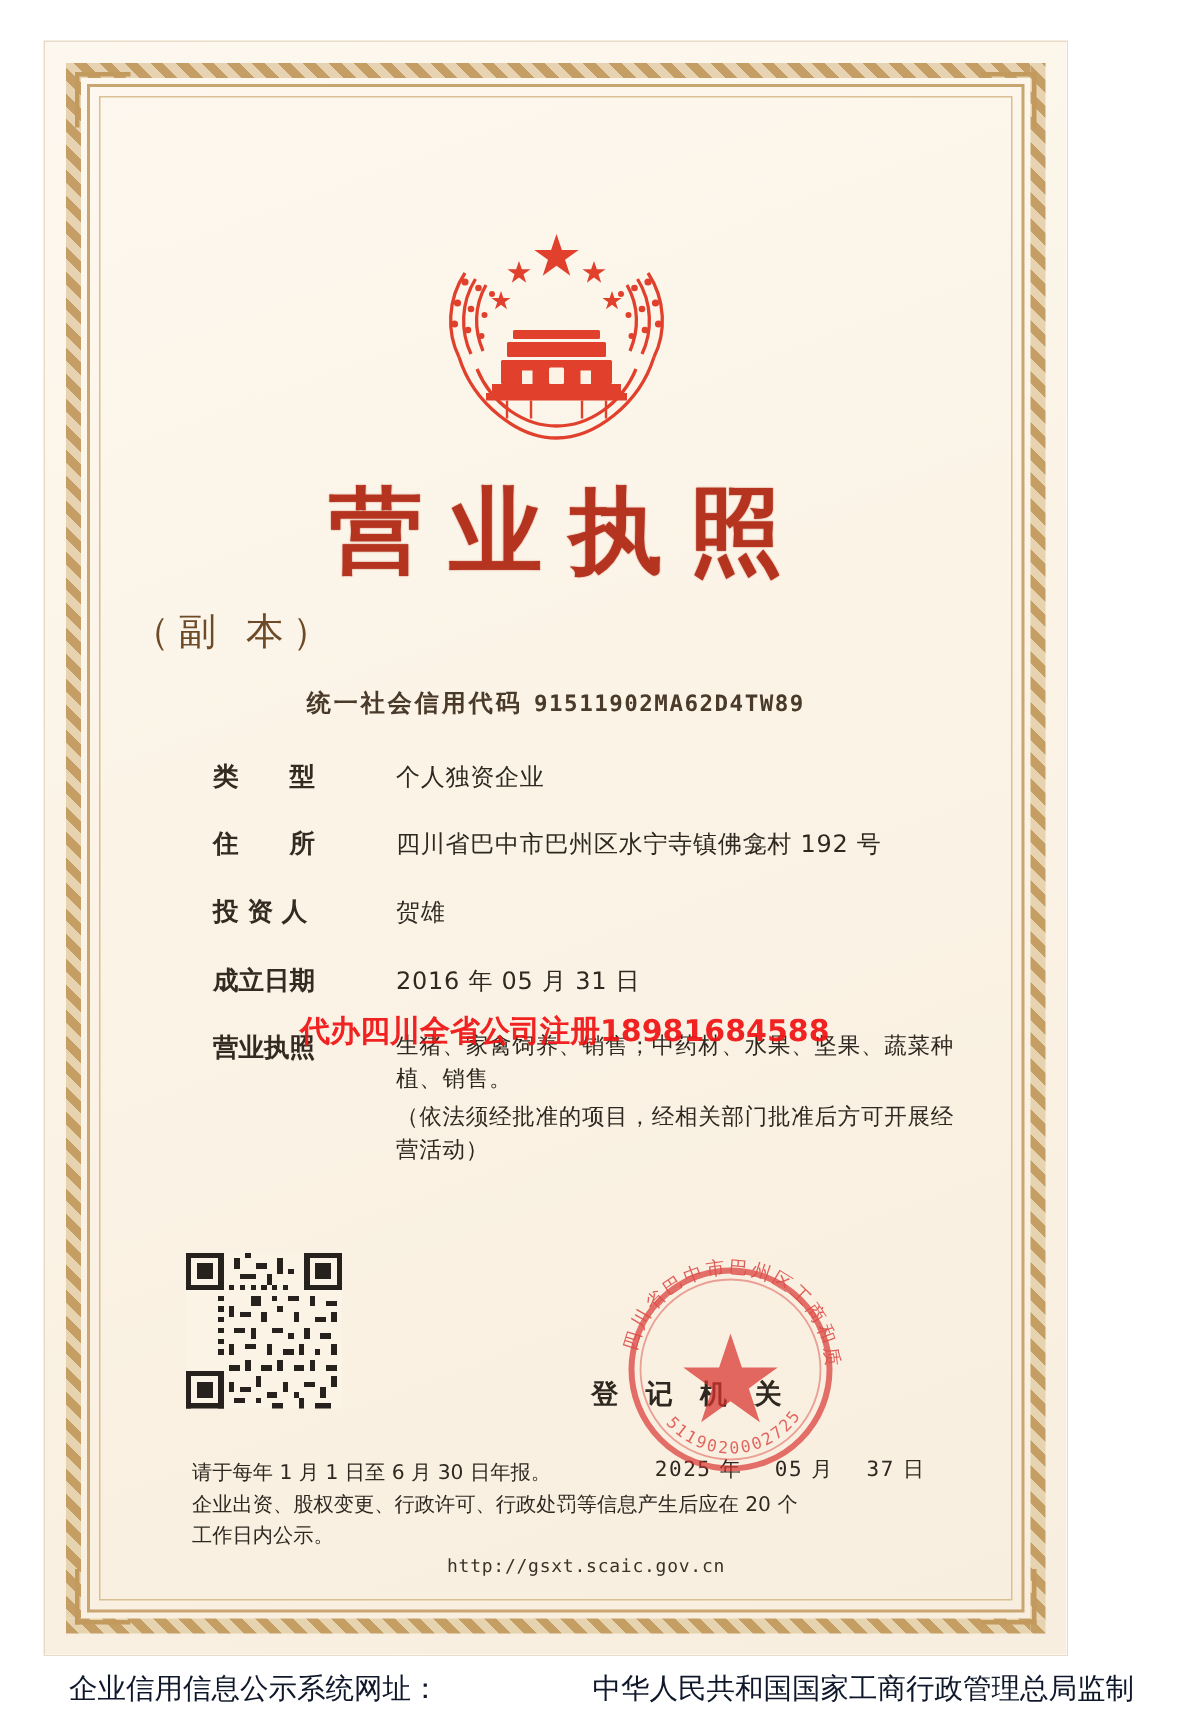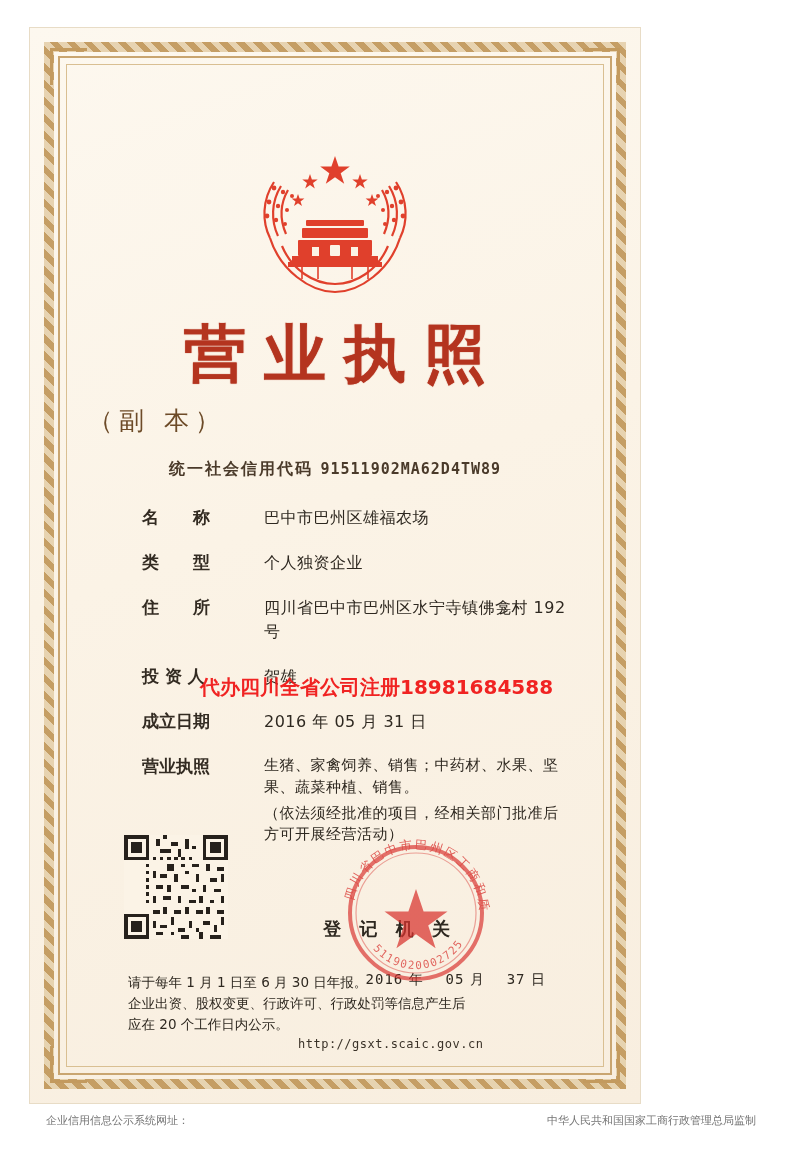--- a/index.html
+++ b/index.html
@@ -7,21 +7,21 @@
     width:800px;height:1157px;
     background:#ffffff;
     font-family:"DejaVu Sans","Liberation Sans",sans-serif;
     overflow:hidden;
     position:relative;
   }
   
   .page{
     position:absolute;
     left:30px;top:28px;
-    width:610px;height:1075px;
+    width:681px;height:1075px;
     background:linear-gradient(160deg,#fdf8ef 0%, #fbf3e6 45%, #f8eedf 100%);
     box-shadow:0 0 0 1px #e8dcc6;
   }
   
   .border-outer{
     position:absolute;left:14px;top:14px;right:14px;bottom:14px;
     border:10px solid #c2a16a;
     border-image: repeating-linear-gradient(45deg,#c39a5e 0 6px,#e6d2ae 6px 12px) 10;
     opacity:.95;
   }
@@ -115,21 +115,21 @@
     font-size:13.5px;color:#2e2820;line-height:1.55;margin-top:44px;
   }
   .url{
     position:absolute;left:216px;bottom:6px;
     font-family:"DejaVu Sans Mono","Liberation Mono",monospace;
     font-size:12px;color:#3a3228;letter-spacing:.5px;
   }
   
   .footer{
     position:absolute;left:0;right:0;bottom:22px;height:22px;
-    font-size:11px;color:#737373;
+    font-size:19px;color:#0f172a;
   }
   .footer .left{position:absolute;left:46px;top:0;}
   .footer .right{position:absolute;right:44px;top:0;}
 </style>
 </head>
 <body>
 
 <div class="page">
 
   <div class="border-outer"></div>
@@ -206,24 +206,20 @@
     <div class="title">营业执照</div>
     <div class="subtitle">（副 本）</div>
 
     <div class="credit-code">
       <span>统一社会信用代码</span>
       <span class="num">91511902MA62D4TW89</span>
     </div>
 
     <div class="fields">
 
-      <div class="row">
-        <div class="label">名　　称</div>
-        <div class="value">巴中市巴州区雄福农场</div>
-      </div>
 
       <div class="row">
         <div class="label">类　　型</div>
         <div class="value">个人独资企业</div>
       </div>
 
       <div class="row">
         <div class="label">住　　所</div>
         <div class="value">四川省巴中市巴州区水宁寺镇佛龛村 192 号</div>
       </div>
@@ -339,21 +335,21 @@
           <rect x="16" y="28" width="2" height="1"></rect>
             <rect x="21" y="27" width="1" height="2"></rect>
           <rect x="24" y="28" width="3" height="1"></rect>
         </g>
       </svg>
     </div>
 
     <div class="authority">登 记 机 关</div>
 
     <div class="date-line">
-      <span class="n">2016</span>
+      <span class="n">2025</span>
       <b>年</b>
       &nbsp;&nbsp;
       <span class="n">05</span>
       <b>月</b>
       &nbsp;&nbsp;
       <span class="n">37</span>
       <b>日</b>
     </div>
 
     <div class="seal">

